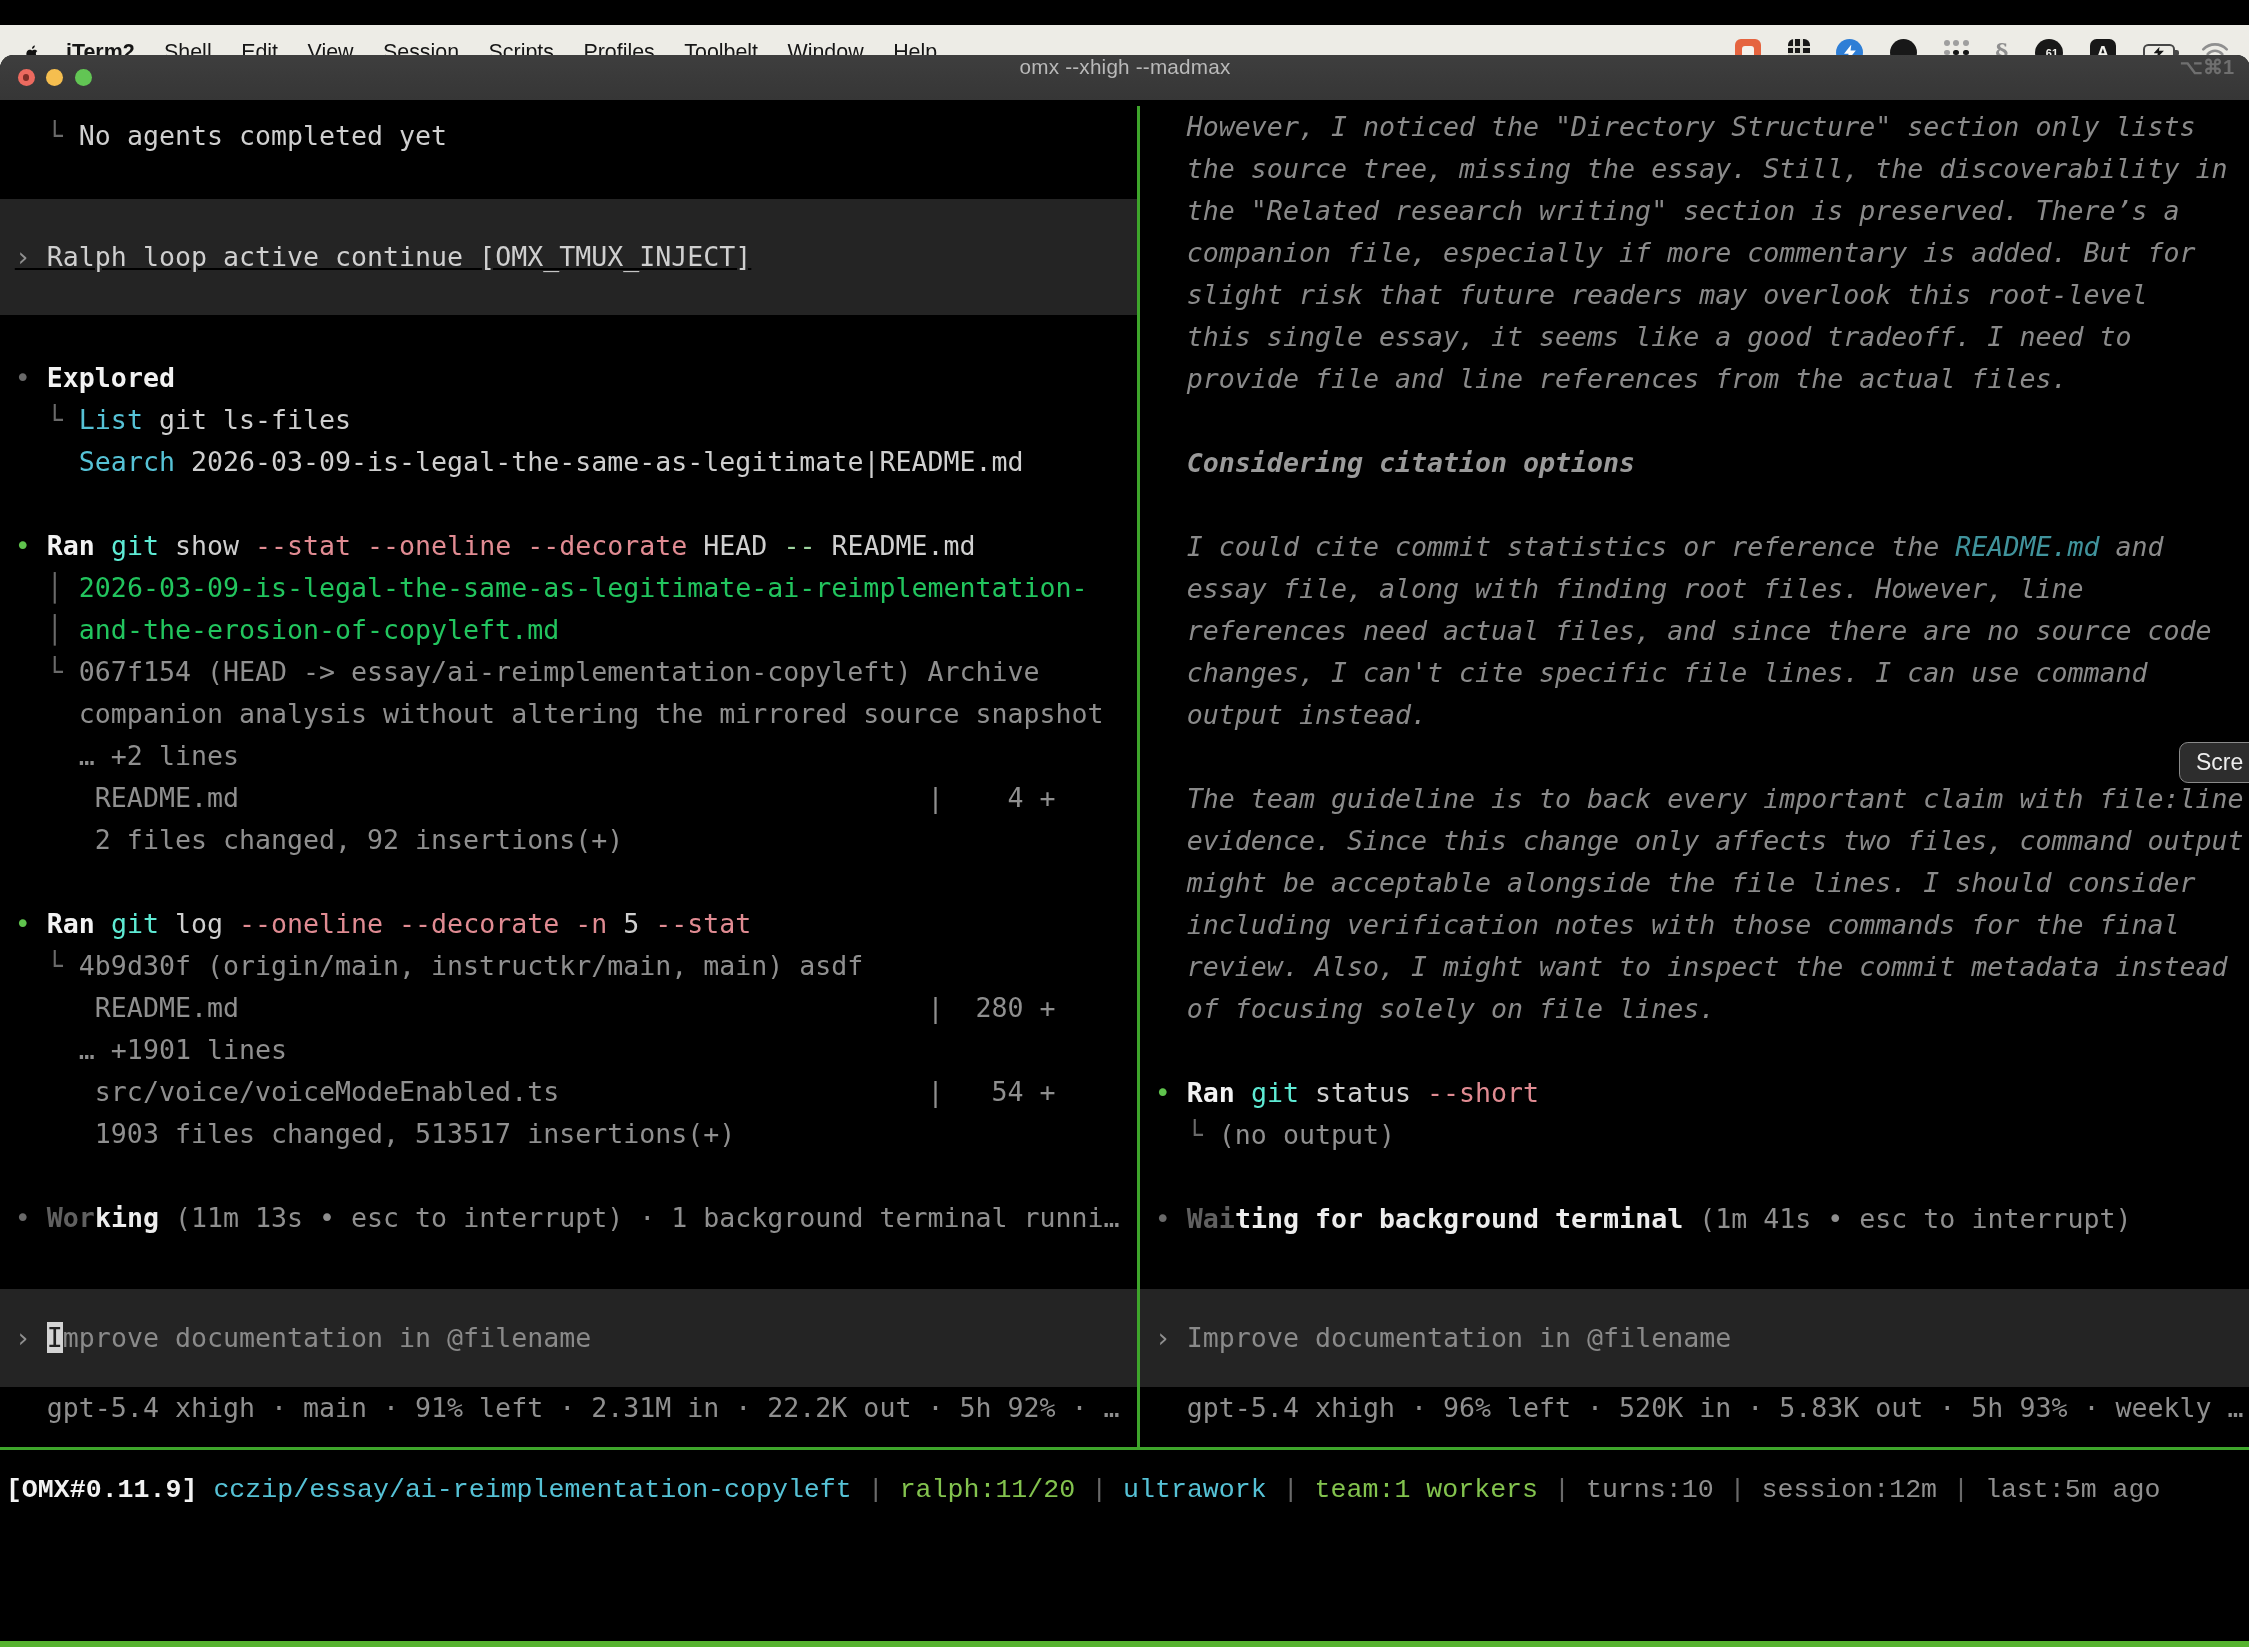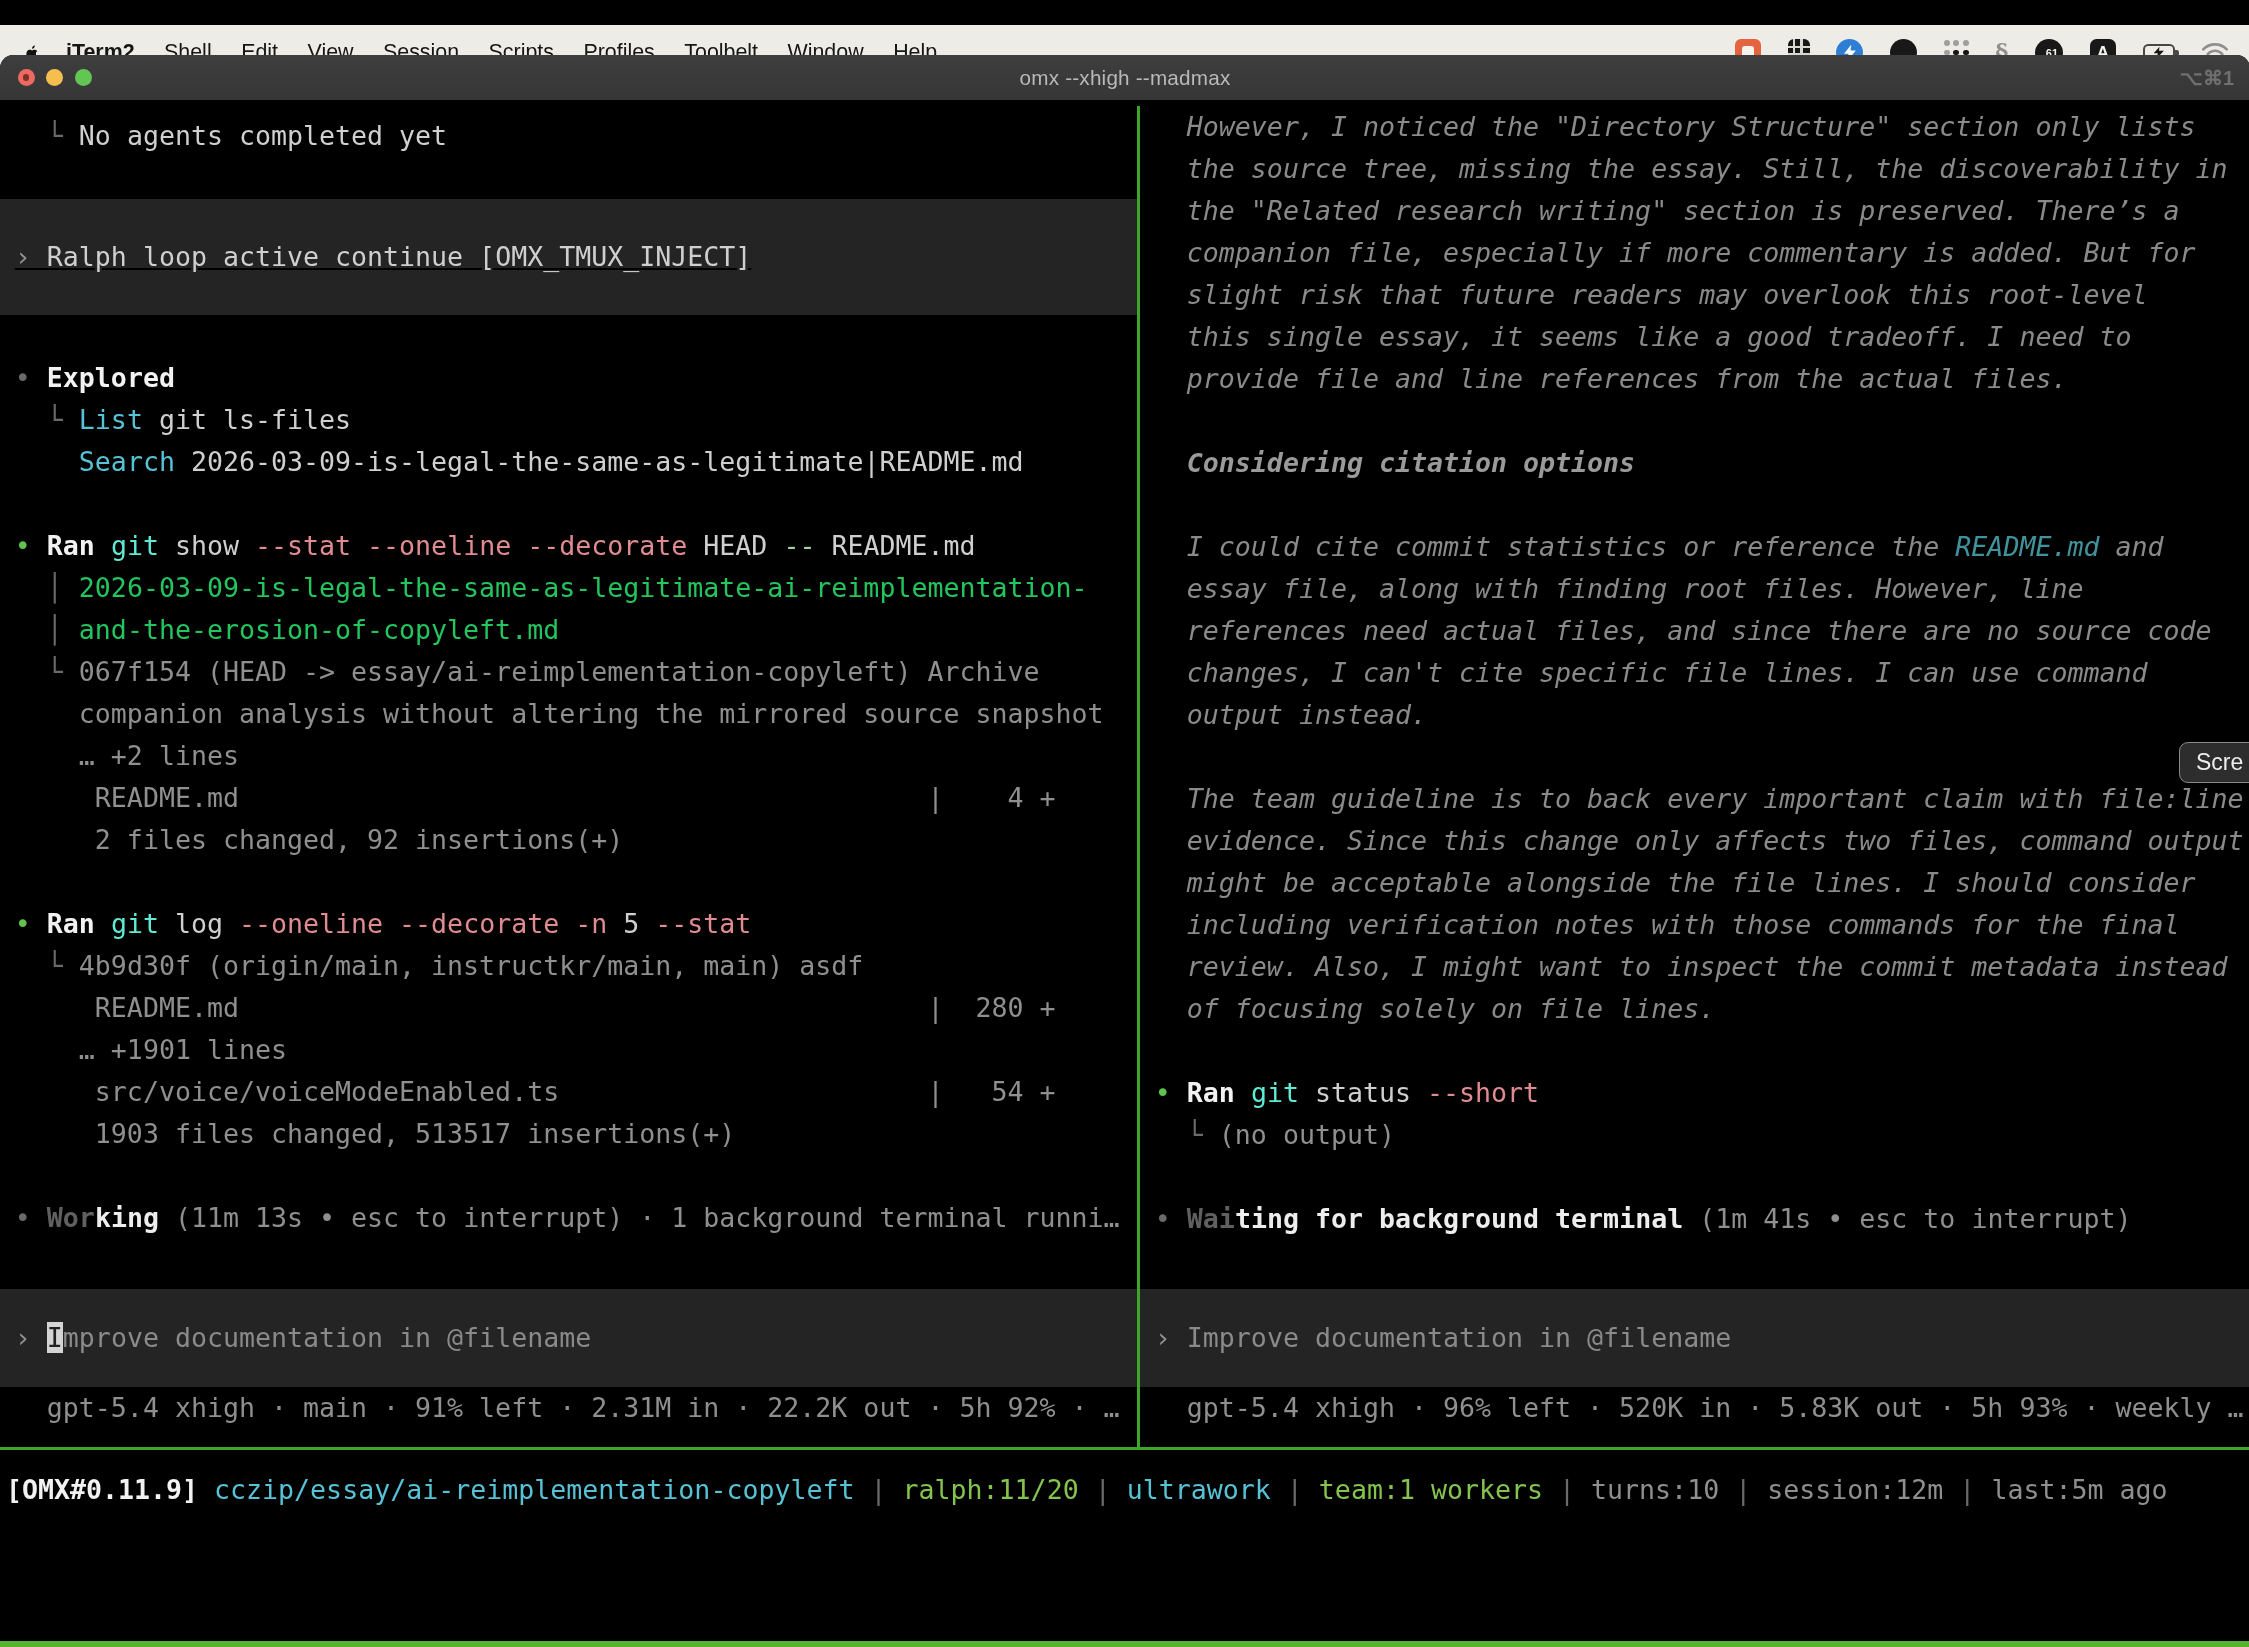--- a/index.html
+++ b/index.html
@@ -43,21 +43,21 @@
   .ic-batt::after { content:""; position:absolute; right:-5.9px; top:3.7px; width:3.7px; height:6.6px;
       background:#474747; border-radius:0 2.2px 2.2px 0; }
   .ic-batt i { position:absolute; left:8.9px; top:0.7px; width:10.3px; height:11px; background:#161616;
       clip-path:polygon(58% 0,0 60%,40% 60%,34% 100%,100% 36%,52% 36%); }
   .ic-wifi { width:28px; height:22px; }
 
   
   .window { position:absolute; top:55px; left:0; width:2250px; height:1593px;
             border-radius:13.3px 13.3px 0 0; overflow:hidden; background:#000; }
   .titlebar { height:45px; background:linear-gradient(#3e3e3e,#363636); position:relative;
-              display:flex; align-items:center; justify-content:center; }
+              display:flex; justify-content:center; }
   .lights { position:absolute; left:17.7px; top:0; height:100%; display:flex; align-items:center; gap:11.8px; }
   .light { width:17px; height:17px; border-radius:50%; }
   .light.red { background:#ec6a5f; position:relative; }
   .light.red::after { content:""; position:absolute; left:5.2px; top:5.2px; width:6.6px; height:6.6px;
       border-radius:50%; background:#7e2f27; }
   .light.yellow { background:#f5be4f; }
   .light.green { background:#62c554; }
   .win-title { color:#b9b9b9; font-size:20.7px; letter-spacing:0.2px; }
   .win-shortcut { position:absolute; right:16px; color:#6f6f6f; font-size:20px; font-weight:600; }
 
@@ -89,21 +89,21 @@
   .s-gb   { color:#5fc34d; }
   .s-it   { color:#8a8a8a; font-style:italic; }
   .s-itb  { color:#9a9a9a; font-style:italic; font-weight:700; }
   .s-teal { color:#40939c; font-style:italic; }
   .s-shd  { color:#606060; font-weight:700; }
   .s-shb  { color:#ededed; font-weight:700; }
   .s-green{ color:#83c34e; }
   .s-cur  { background:#d4d4d4; color:#202020; }
   .s-ph   { color:#8a8a8a; }
 
-  .omx-status { padding:19px 0 0 5.9px; }
+  .omx-status { padding:19px 0 0 5.9px;font-family:Liberation Mono, monospace; }
   .tmux-bar { position:absolute; left:0; right:0; top:1535px; height:42px; background:#56b32f;
       display:flex; justify-content:space-between; align-items:center; padding:0 5.9px;
       font-size:26.6px; color:#0c1c06; }
 
   .tooltip-scre { position:absolute; right:-10.3px; top:636px; background:#2d2d2d;
       border:1.5px solid #8a8a8a; border-radius:8.9px; padding:5.9px 16px;
       color:#ededed; font-size:23px; font-family:"Liberation Sans", sans-serif; }
 </style>
 </head>
 <body>

